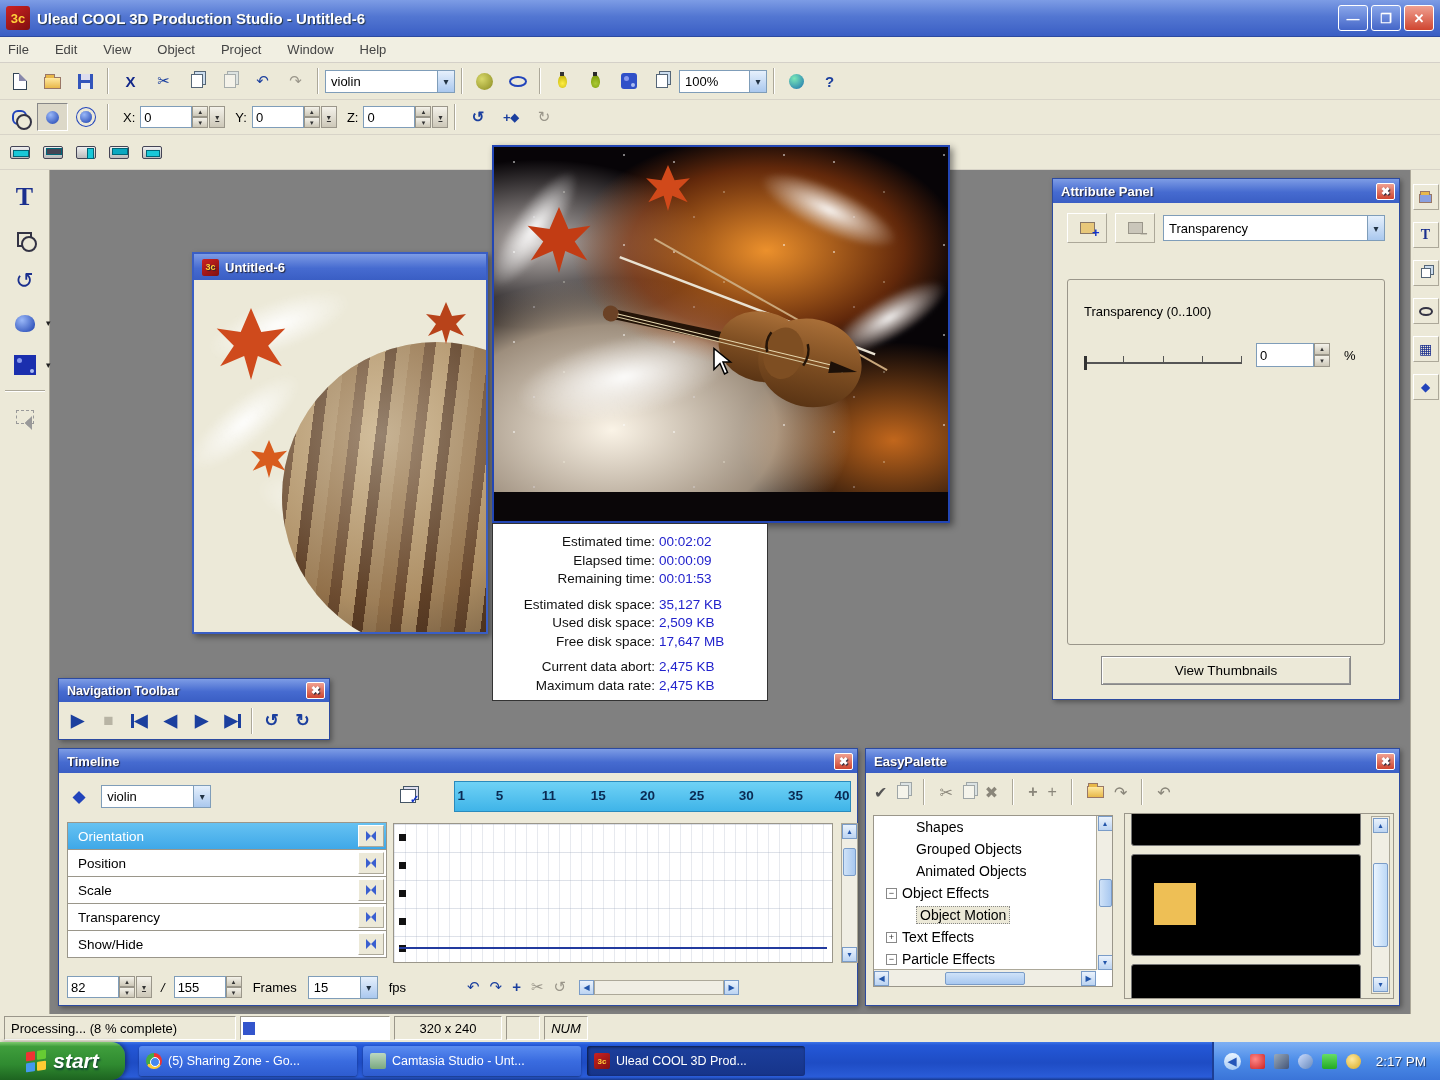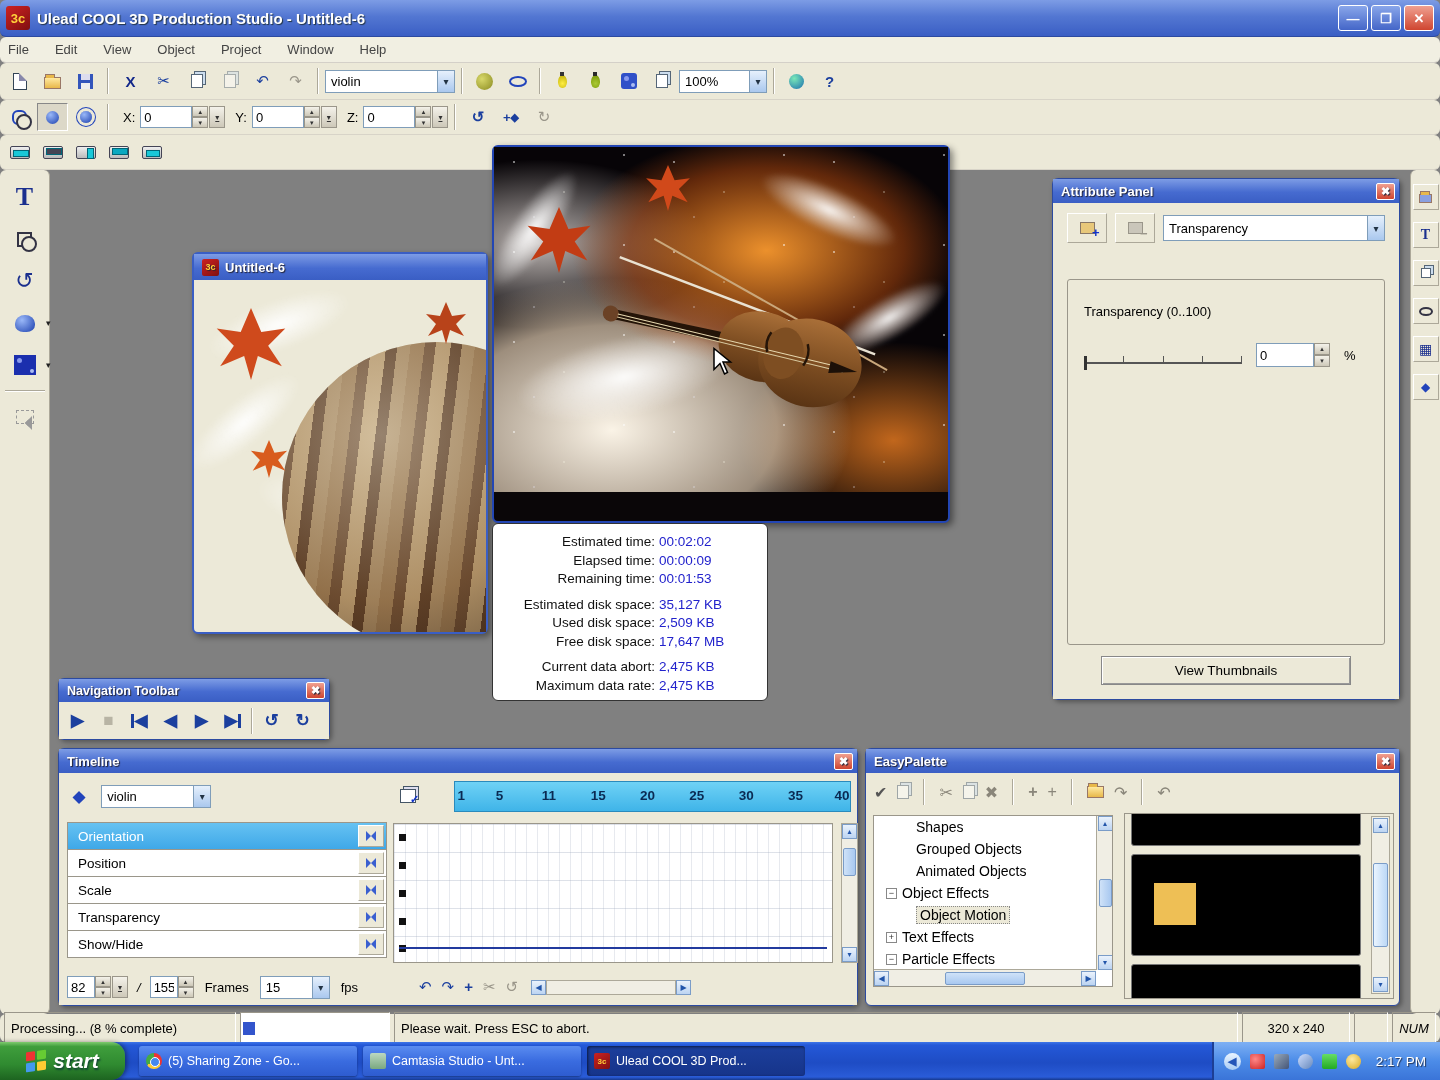--- a/index.html
+++ b/index.html
@@ -1,18 +1,18 @@
 <!DOCTYPE html>
 <html><head>
 <meta charset="utf-8">
 <style>
   * { box-sizing: border-box; margin:0; padding:0; }
   html,body { width:1440px; height:1080px; overflow:hidden; }
   body { font-family:"Liberation Sans", sans-serif; font-size:13px; color:#000; background:#808080; position:relative; }
-  .abs { position:absolute;border-radius:6px; }
+  .abs { position:absolute; }
 
   
   .titlebar { left:0; top:0; width:1440px; height:37px;
     background:linear-gradient(180deg,#7d9ce5 0%,#5377d2 45%,#3a5ec4 100%);
     display:flex; align-items:center; padding:0 6px; border-bottom:1px solid #2c4aa0;}
   .appicon { width:24px; height:24px; background:linear-gradient(145deg,#c22,#801010); color:#ffd23a;
     font-weight:bold; font-size:13px; display:flex;align-items:center;justify-content:center; border-radius:3px; margin-right:7px;}
   .title-text { color:#fff; font-weight:bold; font-size:15px; text-shadow:1px 1px 1px #234; flex:1;}
   .winbtns { display:flex; gap:3px; }
   .winbtn { width:30px; height:26px; border-radius:3px; border:1px solid #fff;
@@ -182,21 +182,21 @@
       linear-gradient(rgba(160,170,190,.35) 1px, transparent 1px);
     background-size:11px 28px;}
   .kf { position:absolute; left:5px; width:7px; height:7px; background:#111;}
   .showline { position:absolute; left:5px; top:123px; width:428px; height:2px; background:#223a9e;}
   .vscroll { position:absolute; left:782px; top:74px; width:17px; height:140px; background:#f0eee4; border:1px solid #aca899;
     display:flex; flex-direction:column; justify-content:space-between; align-items:center;}
   .sbtn { width:15px; height:15px; background:linear-gradient(#eaf2fc,#bcd4f2); border:1px solid #7a9cc8; color:#2255aa;
     font-size:8px; display:flex; align-items:center; justify-content:center;}
   .vthumb { width:13px; height:28px; background:linear-gradient(90deg,#cfe2f8,#a8c8f0); border:1px solid #7a9cc8; border-radius:2px;}
   .tlfoot { position:absolute; left:0; bottom:0; width:100%; height:36px; background:#ece9d8; display:flex; align-items:center; padding:0 8px; gap:5px;}
-  .spin input.w40 { width:28px; }
+  .spin input.w40 { width:52px; }
   .hscroll { display:flex; align-items:center; margin-left:8px;}
   .htrack { width:130px; height:15px; background:#f0eee4; border:1px solid #aca899;}
 
   
   .easyp { left:865px; top:748px; width:535px; height:258px;}
   .eptools { height:38px; background:#ece9d8; display:flex; align-items:center; padding:0 8px; gap:10px; font-size:16px; color:#8a867a;}
   .eptools .on { color:#555; }
   .tree { position:absolute; left:7px; top:66px; width:240px; height:172px; background:#fff; border:1px solid #9a968a; overflow:hidden; font-size:14px;}
   .titem { display:flex; align-items:center; height:22px; white-space:nowrap;}
   .titem .tg { width:11px; height:11px; border:1px solid #888; font-size:9px; line-height:9px; text-align:center; margin-right:5px; background:#fff; color:#333;}
@@ -209,21 +209,21 @@
   .hthumb { width:80px; height:13px; background:linear-gradient(#cfe2f8,#a8c8f0); border:1px solid #7a9cc8; border-radius:2px;}
   .thumbpane { position:absolute; left:258px; top:64px; width:270px; height:186px; background:#ece9d8; border:1px solid #9a968a; overflow:hidden;}
   .cell { position:absolute; left:6px; width:230px; background:#000; border:1px solid #777; border-radius:3px;}
   .ysq { position:absolute; left:22px; top:28px; width:42px; height:42px; background:#eebf55;}
   .tvscroll { position:absolute; right:3px; top:2px; width:19px; height:178px; background:#f0eee4; border:1px solid #aca899;
     display:flex; flex-direction:column; justify-content:space-between; align-items:center; padding:1px;}
   .tvthumb { width:15px; height:84px; background:linear-gradient(90deg,#eaf4ff,#bcd8f6); border:1px solid #7a9cc8; border-radius:2px;}
 
   
   .statusbar { left:0; top:1014px; width:1440px; height:28px; background:#ece9d8; display:flex; align-items:center; padding:0 4px; gap:4px; font-size:13px;}
-  .sseg { height:32px; border:1px solid; border-color:#9a968a #fff #fff #9a968a; display:flex; align-items:center; padding:0 6px;}
+  .sseg { height:24px; border:1px solid; border-color:#9a968a #fff #fff #9a968a; display:flex; align-items:center; padding:0 6px;}
   .ptrack { width:150px; background:#fff; padding:2px;}
   .pfill { width:12px; height:13px; background:#3355cc;}
 
   
   .taskbar { left:0; top:1042px; width:1440px; height:38px; background:linear-gradient(180deg,#3e76e8 0%,#2458d8 8%,#1e4cc4 55%,#2a5cd8 92%,#16388e 100%); display:flex; align-items:center;}
   .startbtn { width:125px; height:38px; border-radius:0 14px 14px 0;
     background:linear-gradient(180deg,#7eca6e 0%,#3f9e3c 12%,#2f8a30 60%,#1d6420 100%);
     display:flex; align-items:center; justify-content:center; gap:7px; color:#fff; font-size:21px; font-weight:bold; font-style:italic;
     text-shadow:1px 2px 2px #143; box-shadow:2px 0 4px rgba(0,0,0,.4);}
   .flag { width:20px; height:20px; display:grid; grid-template-columns:9px 9px; grid-gap:2px; transform:skewY(-8deg);}
@@ -803,21 +803,20 @@
       <span class="sbtn">▾</span>
     </div>
   </div>
 </div>
 
 <div class="abs statusbar">
   <div class="sseg" style="width:232px;">Processing... (8 % complete)</div>
   <div class="sseg ptrack">
       <span class="pfill"></span>
     </div>
-  <div class="sseg" style="flex:1;">Please wait. Press ESC to abort.</div>
   <div class="sseg" style="width:108px;justify-content:center;">320 x 240</div>
   <div class="sseg" style="width:34px;"></div>
   <div class="sseg" style="width:44px;justify-content:center;font-style:italic;">NUM</div>
 </div>
 
 <div class="abs taskbar">
   <div class="startbtn">
     <span class="flag">
         <i></i>
         <i></i>

